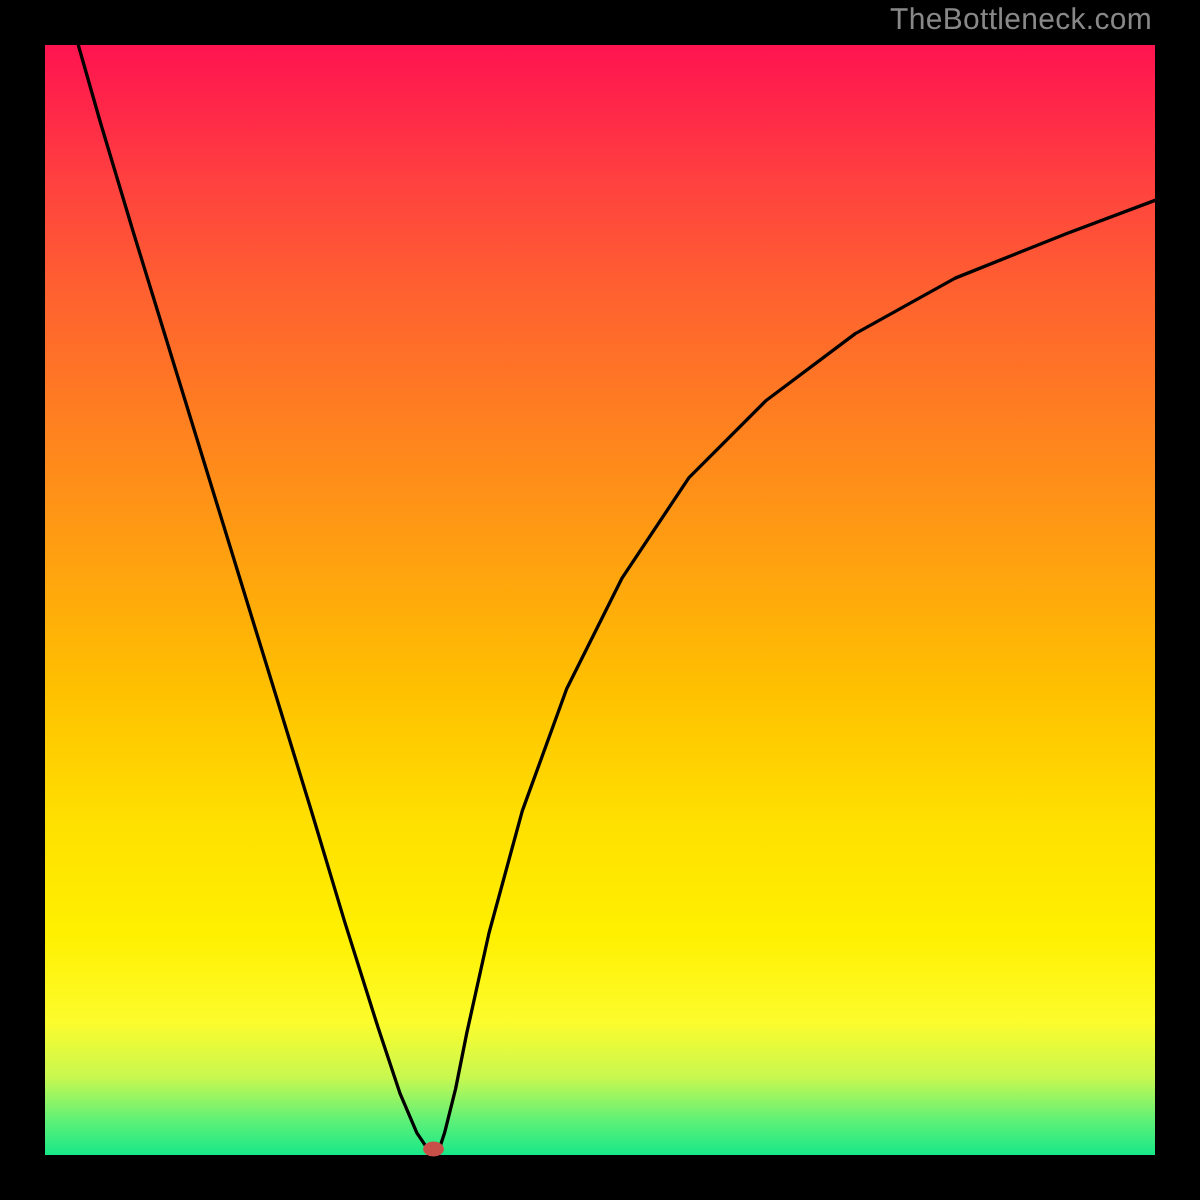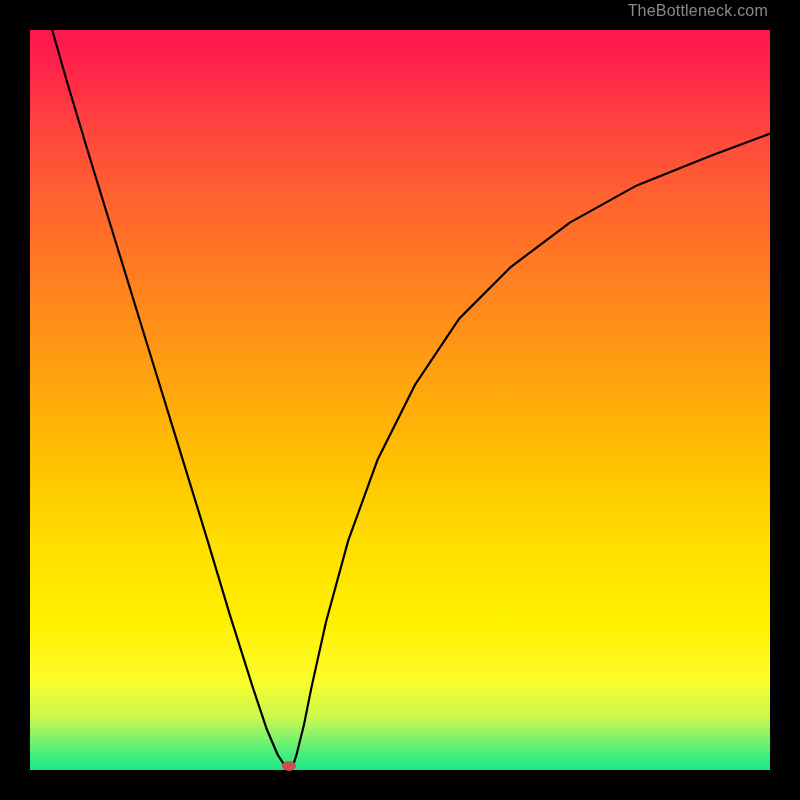--- a/index.html
+++ b/index.html
@@ -30,21 +30,21 @@
       #c8f850 93%,
       #5cf078 97%,
       #18e888 100%
     );
   }
   .watermark {
     position: absolute;
     top: 2px;
     right: 32px;
     color: #888;
-    font-size: 16px;
+    font-size: 20px;
     font-weight: normal;
     letter-spacing: 0.2px;
   }
   svg.curve {
     position: absolute;
     left: 0;
     top: 0;
     width: 740px;
     height: 740px;
     overflow: visible;

